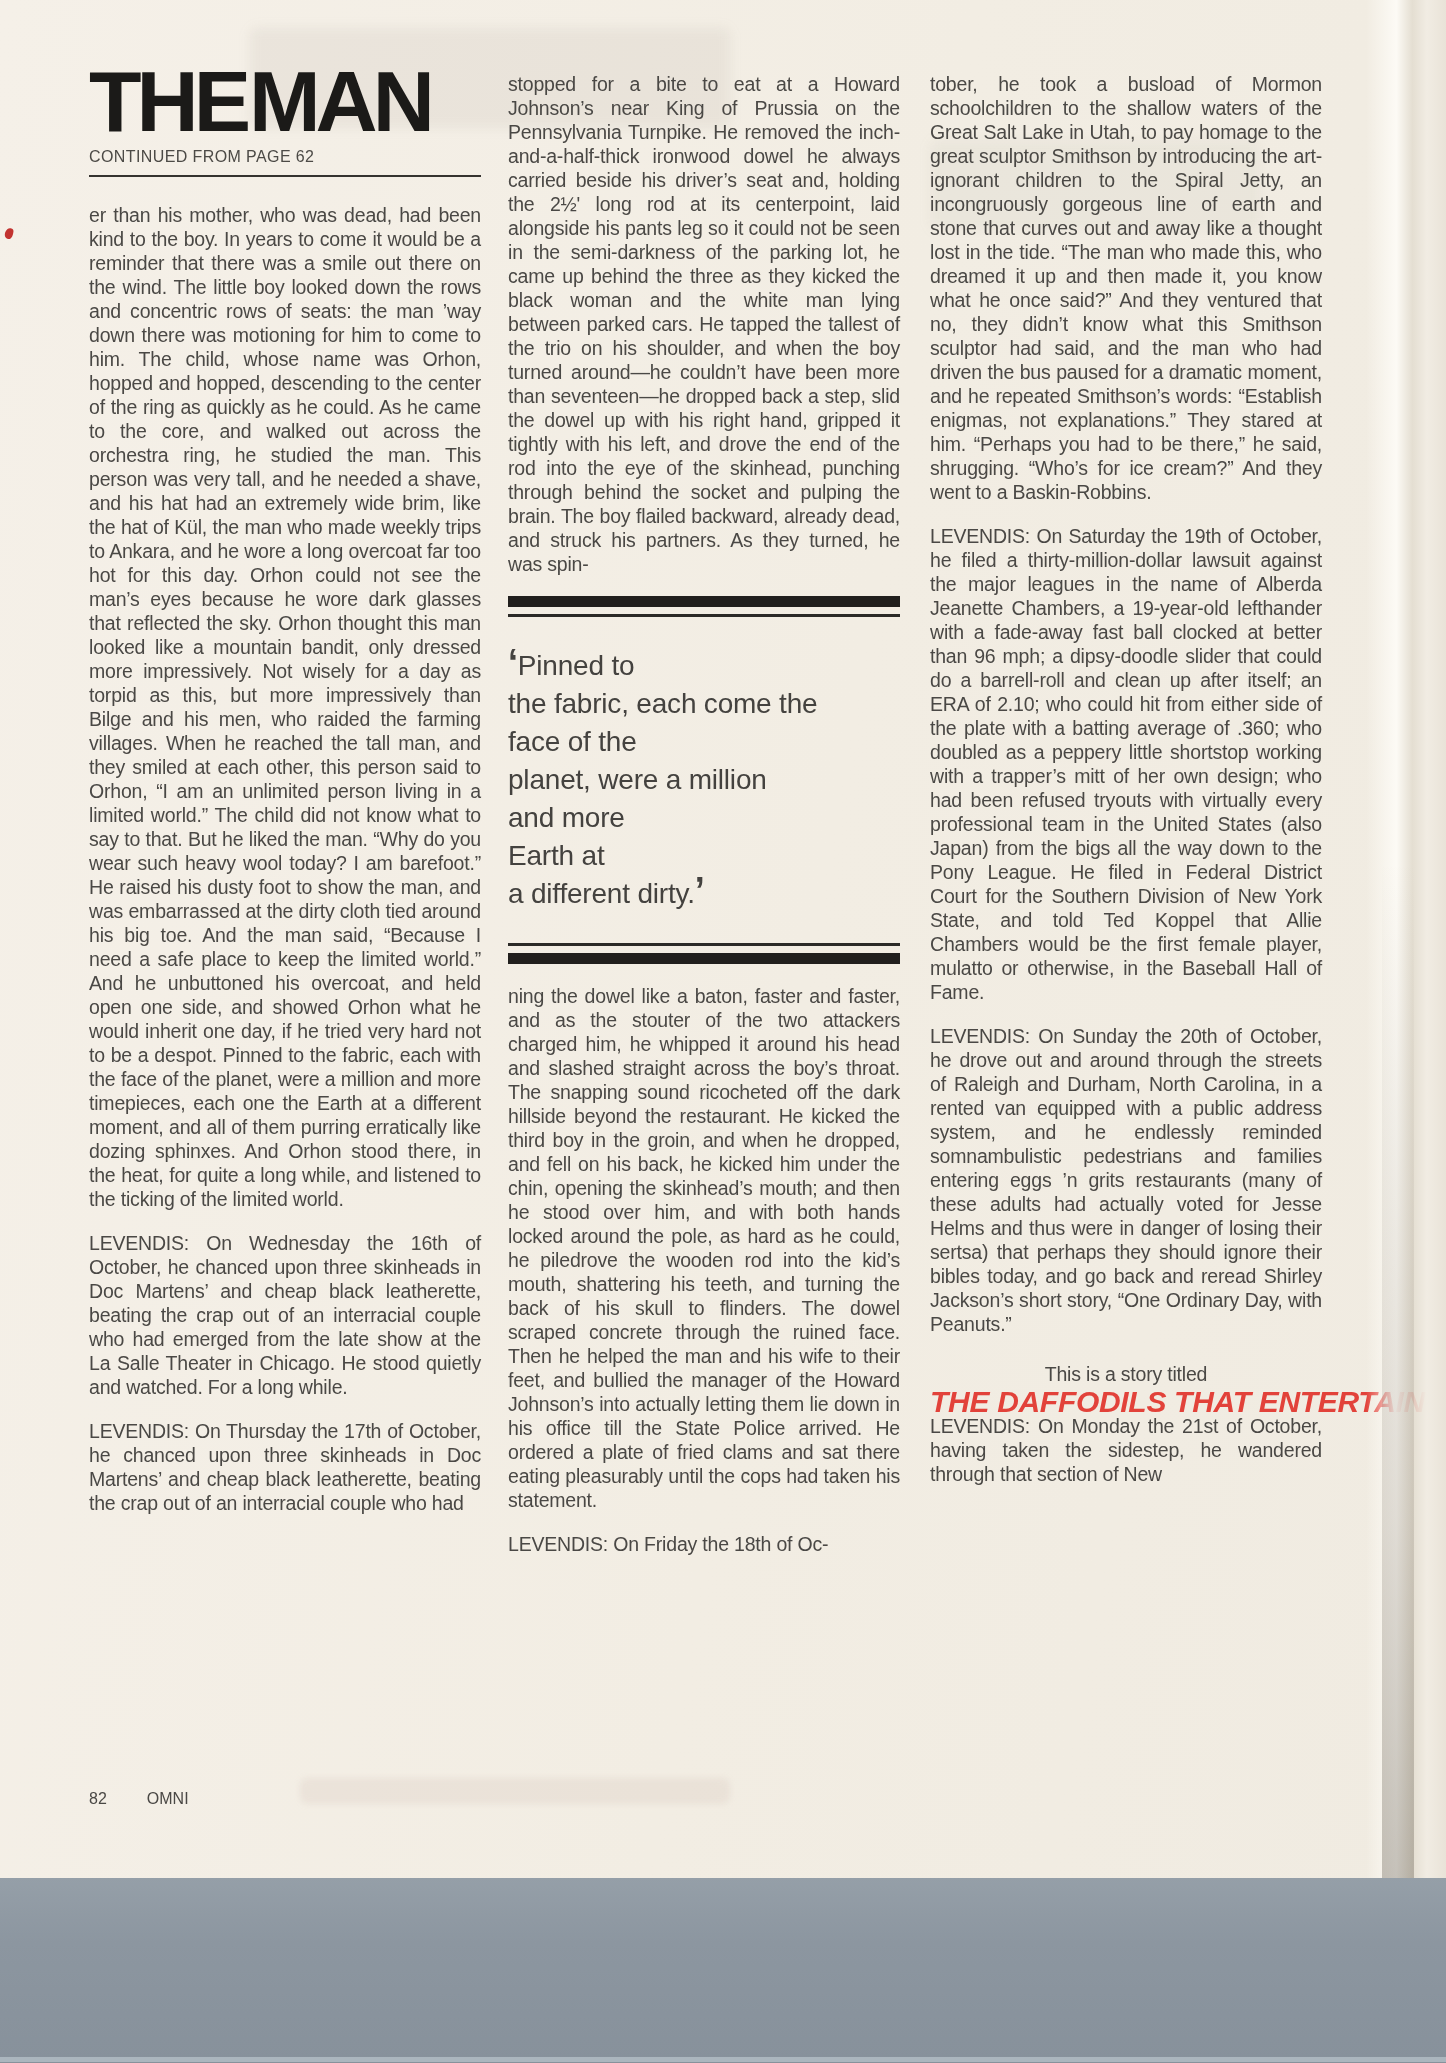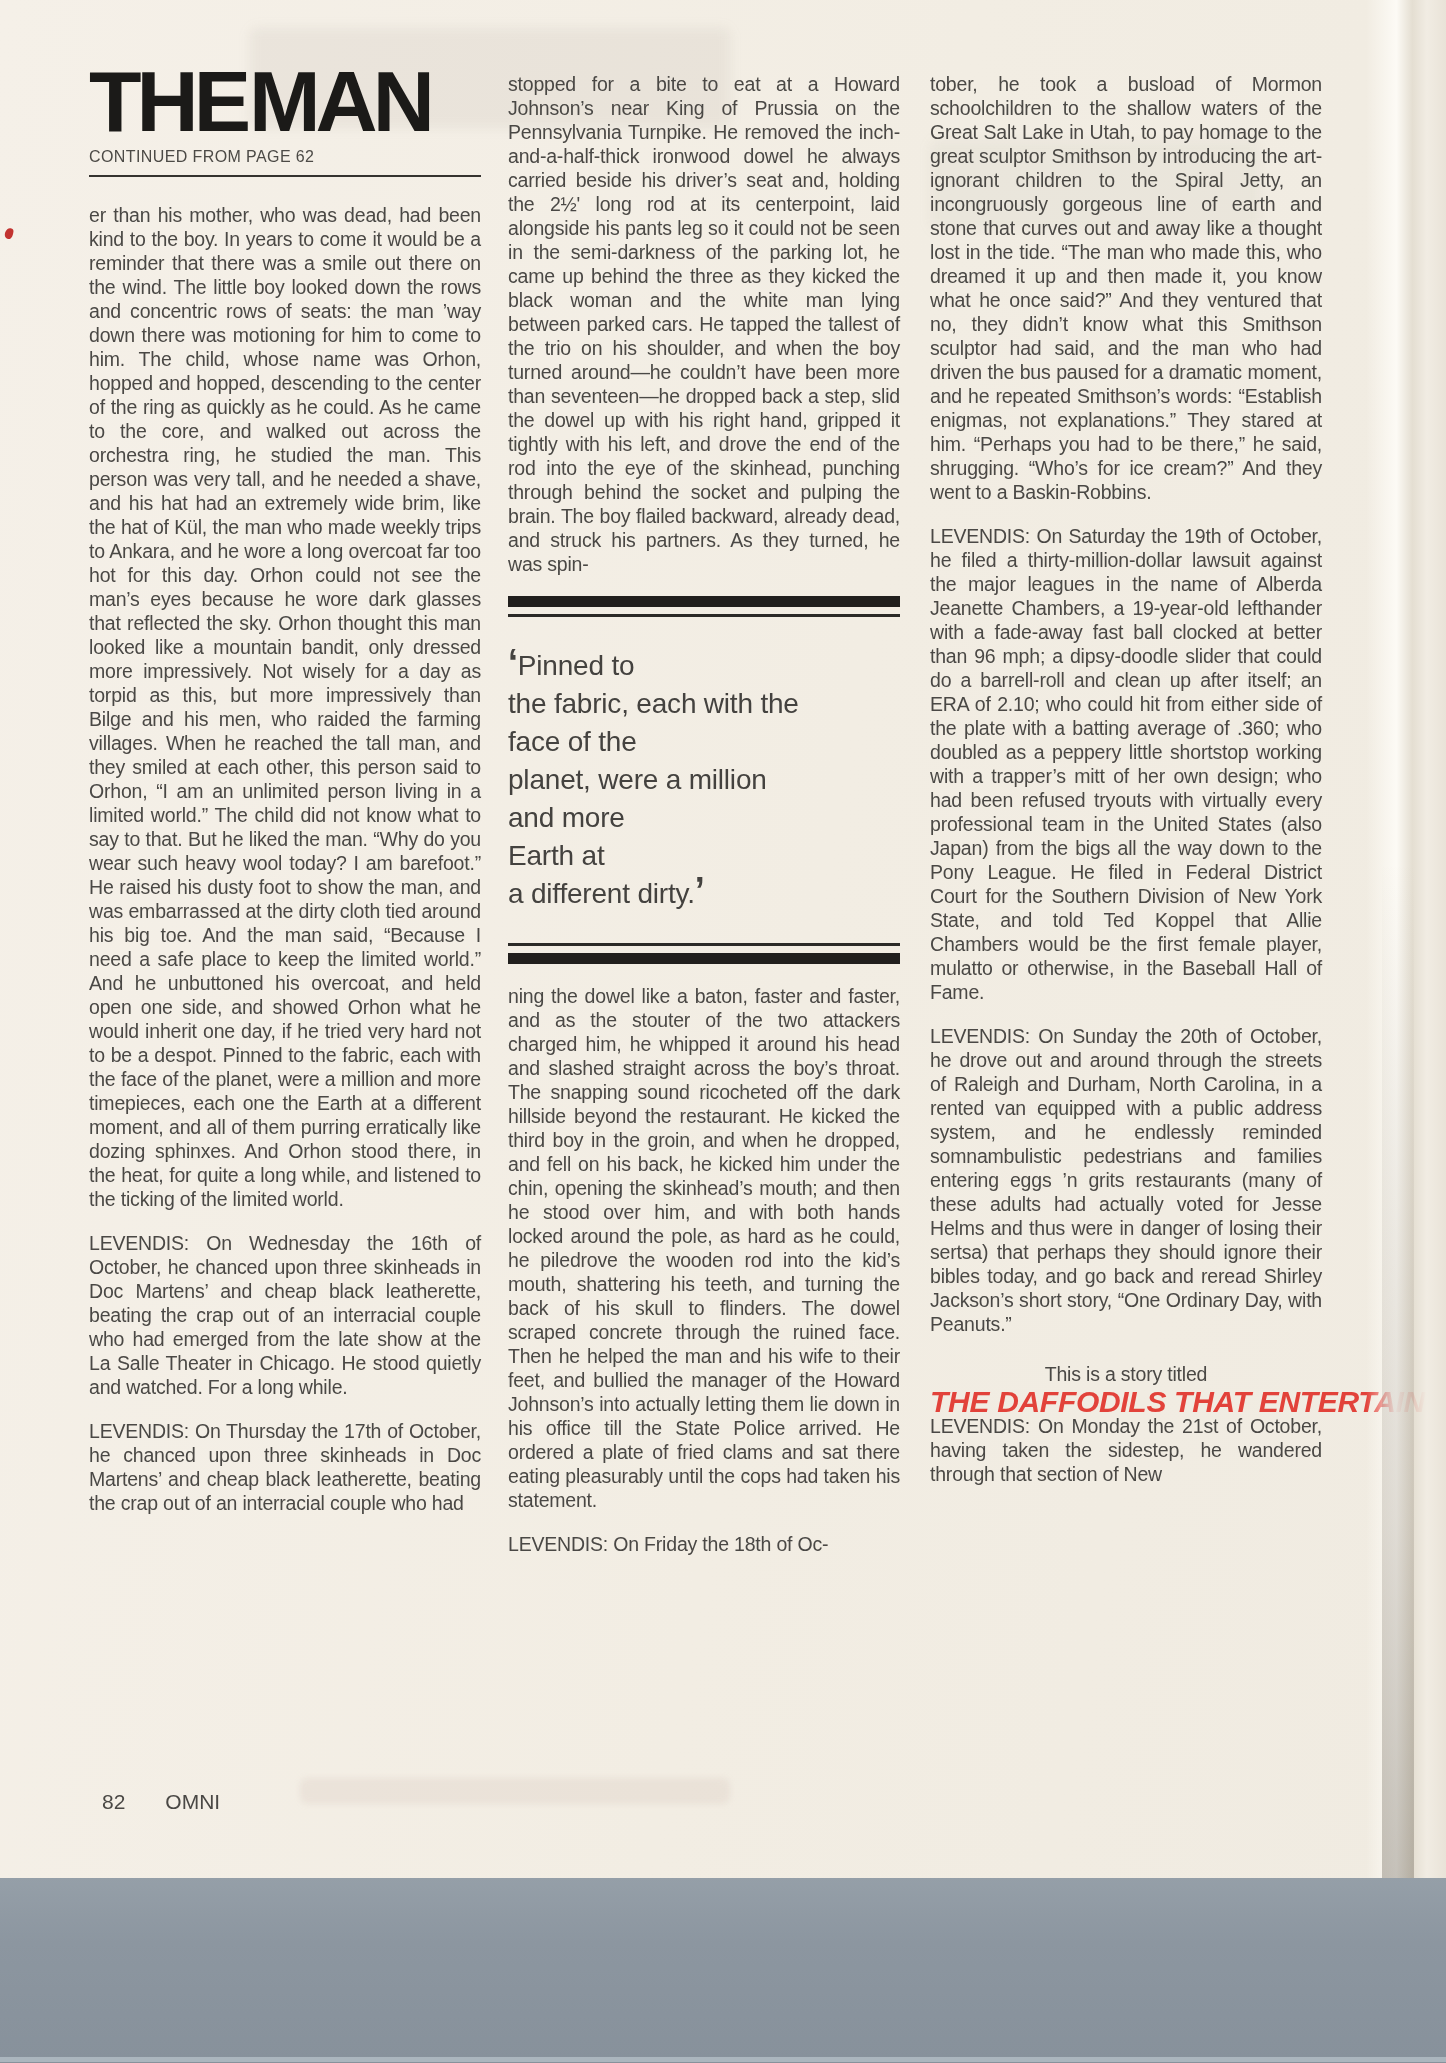--- a/index.html
+++ b/index.html
@@ -36,21 +36,21 @@
   .pq-rule-bottom .rule-thin{margin-bottom:7px;}
   .pull-quote{margin:30px 0;font-size:28px;line-height:38px;
               color:#44423f;letter-spacing:-0.2px;}
   .pq-mark{font-weight:bold;font-size:36px;line-height:0;}
   
   .story-intro{text-align:center;margin:26px 0 4px 0;color:#4a4845;}
   .story-title{text-align:center;margin:0 0 0 0;font-weight:bold;font-style:italic;
                font-size:30px;letter-spacing:-0.3px;color:#e2423a;white-space:nowrap;}
   .closing{margin-top:32px;}
   
-  .footer{position:absolute;left:89px;top:1790px;font-size:21px;color:#4a4845;margin-left:13px;}
+  .footer{position:absolute;left:89px;top:1790px;font-size:16px;color:#4a4845;}
   .footer span{margin-right:40px;}
   
   .edge-highlight{position:absolute;top:0;left:1366px;width:80px;height:1878px;
     background:linear-gradient(90deg, rgba(242,237,227,0) 0%, rgba(253,251,246,0.95) 38%,
       rgba(226,220,207,0.85) 58%, rgba(241,236,227,1) 76%, rgba(233,227,216,1) 100%);}
   .gutter-shadow{position:absolute;top:860px;left:1382px;width:32px;height:1018px;
     background:linear-gradient(180deg, rgba(110,100,86,0) 0%, rgba(110,100,86,0.20) 65%,
       rgba(92,84,72,0.34) 100%);}
   
   .band{position:absolute;left:0;top:1878px;width:1446px;height:185px;
@@ -83,21 +83,21 @@
     <div class="col col2">
       <p>stopped for a bite to eat at a Howard Johnson’s near King of Prussia on the Pennsylvania Turnpike. He removed the inch-and-a-half-thick ironwood dowel he always carried beside his driver’s seat and, holding the 2½' long rod at its centerpoint, laid alongside his pants leg so it could not be seen in the semi-darkness of the parking lot, he came up behind the three as they kicked the black woman and the white man lying between parked cars. He tapped the tallest of the trio on his shoulder, and when the boy turned around—he couldn’t have been more than seventeen—he dropped back a step, slid the dowel up with his right hand, gripped it tightly with his left, and drove the end of the rod into the eye of the skinhead, punching through behind the socket and pulping the brain. The boy flailed backward, already dead, and struck his partners. As they turned, he was spin-</p>
 
       <div class="pq-rule-top">
         <div class="rule-thick"></div>
         <div class="rule-thin"></div>
       </div>
 
       <div class="pull-quote">
         <div><span class="pq-mark">‘</span><span>Pinned to</span></div>
-        <div>the fabric, each with the</div>
+        <div>the fabric, each come the</div>
         <div>face of the</div>
         <div>planet, were a million</div>
         <div>and more</div>
         <div>Earth at</div>
         <div><span>a different dirty.</span><span class="pq-mark">’</span></div>
       </div>
 
       <div class="pq-rule-bottom">
         <div class="rule-thin"></div>
         <div class="rule-thick"></div>

